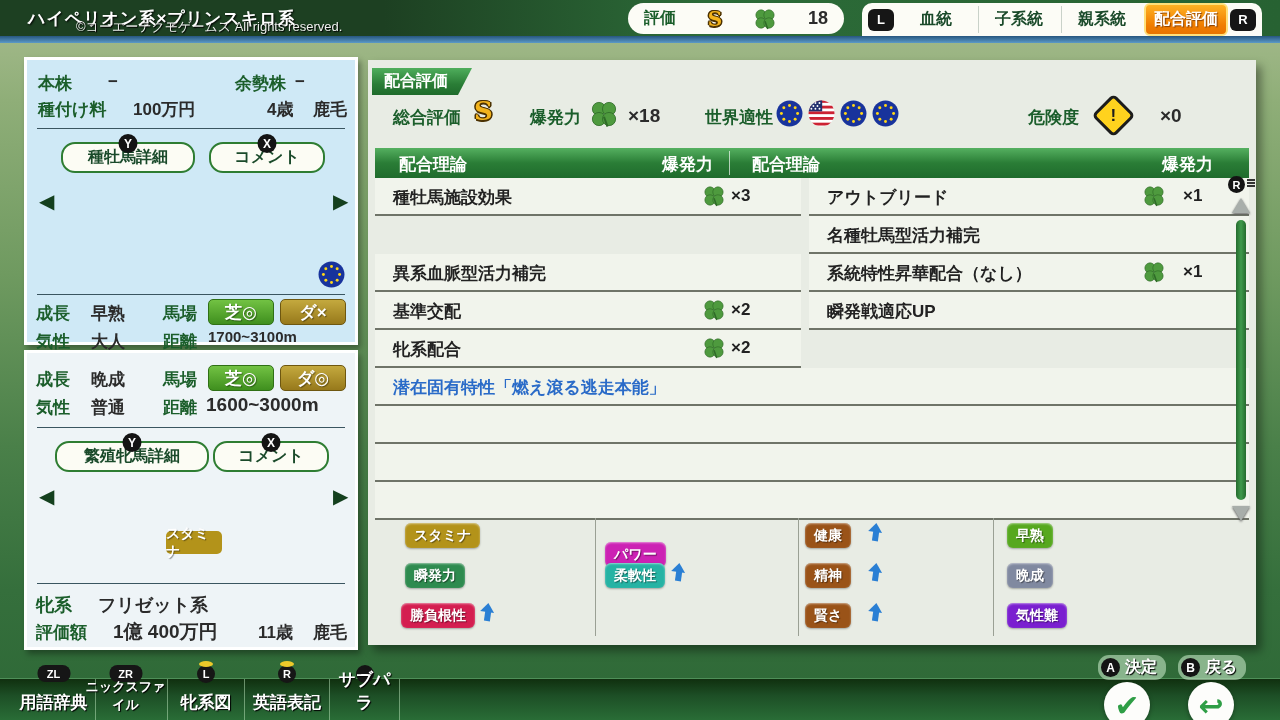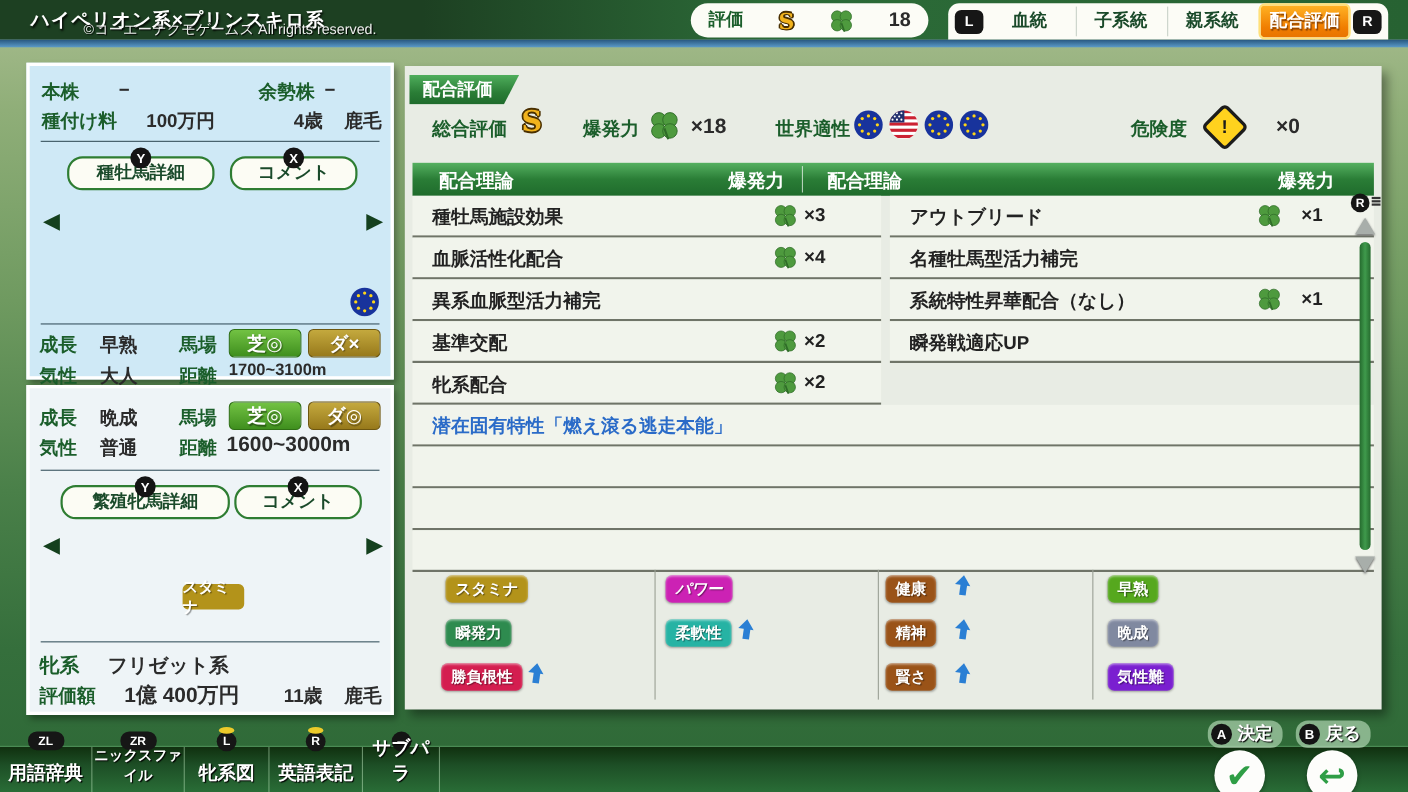--- a/index.html
+++ b/index.html
@@ -336,33 +336,20 @@
             <g fill="#4e9a3e" stroke="#2f6b28" stroke-width="0.6">
               <circle cx="6.4" cy="6.4" r="4.7"></circle>
               <circle cx="13.6" cy="6.4" r="4.7"></circle>
               <circle cx="6.4" cy="13.6" r="4.7"></circle>
               <circle cx="13.6" cy="13.6" r="4.7"></circle>
             </g>
             <path d="M10 12 L12.5 19" stroke="#2f6b28" stroke-width="1.4" fill="none"></path>
           </svg></span>
       <span class="mult" style="left:356px;">×3</span>
     </div>
-    <div class="rowstrip" style="left:7px;top:156px;width:426px;">
-      <span class="rtext">血脈活性化配合</span>
-      <span class="clv clover" style="left: 328px; width: 22px; height: 22px; display: inline-block;"><svg width="100%" height="100%" viewBox="0 0 20 20">
-            <g fill="#4e9a3e" stroke="#2f6b28" stroke-width="0.6">
-              <circle cx="6.4" cy="6.4" r="4.7"></circle>
-              <circle cx="13.6" cy="6.4" r="4.7"></circle>
-              <circle cx="6.4" cy="13.6" r="4.7"></circle>
-              <circle cx="13.6" cy="13.6" r="4.7"></circle>
-            </g>
-            <path d="M10 12 L12.5 19" stroke="#2f6b28" stroke-width="1.4" fill="none"></path>
-          </svg></span>
-      <span class="mult" style="left:356px;">×4</span>
-    </div>
     <div class="rowstrip" style="left:7px;top:194px;width:426px;">
       <span class="rtext">異系血脈型活力補完</span>
 
       <span class="mult" style="left:356px;"></span>
     </div>
     <div class="rowstrip" style="left:7px;top:232px;width:426px;">
       <span class="rtext">基準交配</span>
       <span class="clv clover" style="left: 328px; width: 22px; height: 22px; display: inline-block;"><svg width="100%" height="100%" viewBox="0 0 20 20">
             <g fill="#4e9a3e" stroke="#2f6b28" stroke-width="0.6">
               <circle cx="6.4" cy="6.4" r="4.7"></circle>
@@ -440,21 +427,21 @@
         <span>スタミナ</span>
       </div>
     <div class="ability" style="left: 37px; top: 503px; background: rgb(46, 139, 79);">
         <span>瞬発力</span>
       </div>
     <div class="ability" style="left: 33px; top: 543px; background: rgb(212, 30, 80);">
         <span>勝負根性</span>
       </div>
     <span class="uparrow" style="left:112px;top:543px;"></span>
 
-    <div class="ability" style="left: 237px; top: 463px; background: rgb(204, 34, 180); font-style: italic;">
+    <div class="ability" style="left: 237px; top: 482px; background: rgb(204, 34, 180);">
         <span>パワー</span>
       </div>
     <div class="ability" style="left: 237px; top: 503px; background: rgb(38, 179, 164);">
         <span>柔軟性</span>
       </div>
     <span class="uparrow" style="left:303px;top:503px;"></span>
 
     <div class="ability" style="left: 437px; top: 463px; background: rgb(154, 83, 24);">
         <span>健康</span>
       </div>
@@ -479,21 +466,21 @@
       </div>
 
     <span class="abs kb" style="left:860px;top:116px;width:17px;height:17px;font-size:11px;">R</span>
     <span class="abs sticklines" style="left:879px;top:119px;"></span>
     <div class="abs tri up" style="left:864px;top:138px;"></div>
     <div id="scrolltrack" class="abs" style="left:868px;top:160px;width:10px;height:280px;"></div>
     <div class="abs tri down" style="left:864px;top:446px;"></div>
   </div>
 
   <div id="footer" class="abs">
-    <div class="fitem" style="left:0;width:84px;">
+    <div class="fitem" style="left:12px;width:84px;">
       <span class="fkey zbadge">ZL</span>
       <span class="flabel">用語辞典</span>
     </div>
     <div class="fitem" style="left:84px;width:84px;">
       <span class="fkey zbadge">ZR</span>
       <span class="flabel" style="font-size:13px;">ニックスファイル</span>
     </div>
     <div class="fitem" style="left:168px;width:77px;">
       <span class="fkey stick">
           <span class="stickcap"></span>

